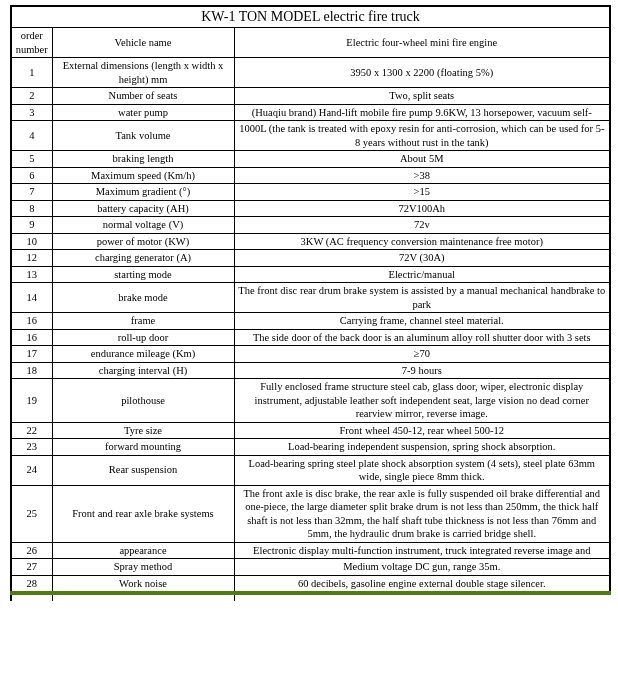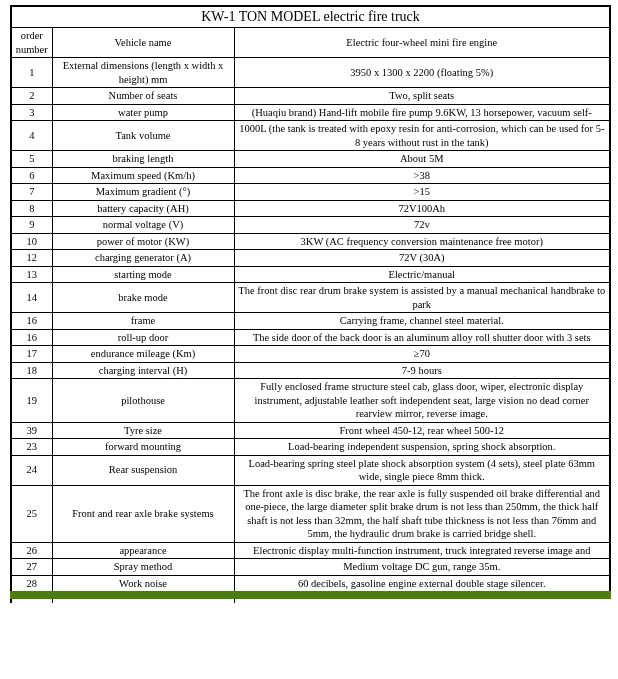--- a/index.html
+++ b/index.html
@@ -32,21 +32,21 @@
   }
   table.spec th:first-child, table.spec td:first-child { border-left: 2px solid #000000; }
   table.spec th:last-child,  table.spec td:last-child  { border-right: 2px solid #000000; }
   table.spec tr.title-row th {
     border-top: 2px solid #000000;
     font-size: 14px;
     line-height: 16px;
     padding: 2px 3px;
   }
   table.spec tbody tr { height: 16px; }
-  table.spec tbody tr.last td { border-bottom: 8px solid #4d7c0f; }
+  table.spec tbody tr.last td { border-bottom: 4px solid #4d7c0f; }
   
   table.spec tr.stub { height: 8px; }
   table.spec tr.stub td { border: none; border-left: 1px solid #000000; padding: 0; }
   table.spec tr.stub td:first-child { border-left: 2px solid #000000; }
   table.spec tr.stub td:last-child { border-right: none; }
   col.c-no { width: 41px; }
   col.c-name { width: 182px; }
   col.c-value { width: 376px; }
 </style>
 </head>
@@ -154,21 +154,21 @@
           <td>18</td>
           <td>charging interval (H)</td>
           <td>7-9 hours</td>
         </tr>
         <tr>
           <td>19</td>
           <td>pilothouse</td>
           <td>Fully enclosed frame structure steel cab, glass door, wiper, electronic display instrument, adjustable leather soft independent seat, large vision no dead corner rearview mirror, reverse image.</td>
         </tr>
         <tr>
-          <td>39</td>
+          <td>22</td>
           <td>Tyre size</td>
           <td>Front wheel 450-12, rear wheel 500-12</td>
         </tr>
         <tr>
           <td>23</td>
           <td>forward mounting</td>
           <td>Load-bearing independent suspension, spring shock absorption.</td>
         </tr>
         <tr>
           <td>24</td>

